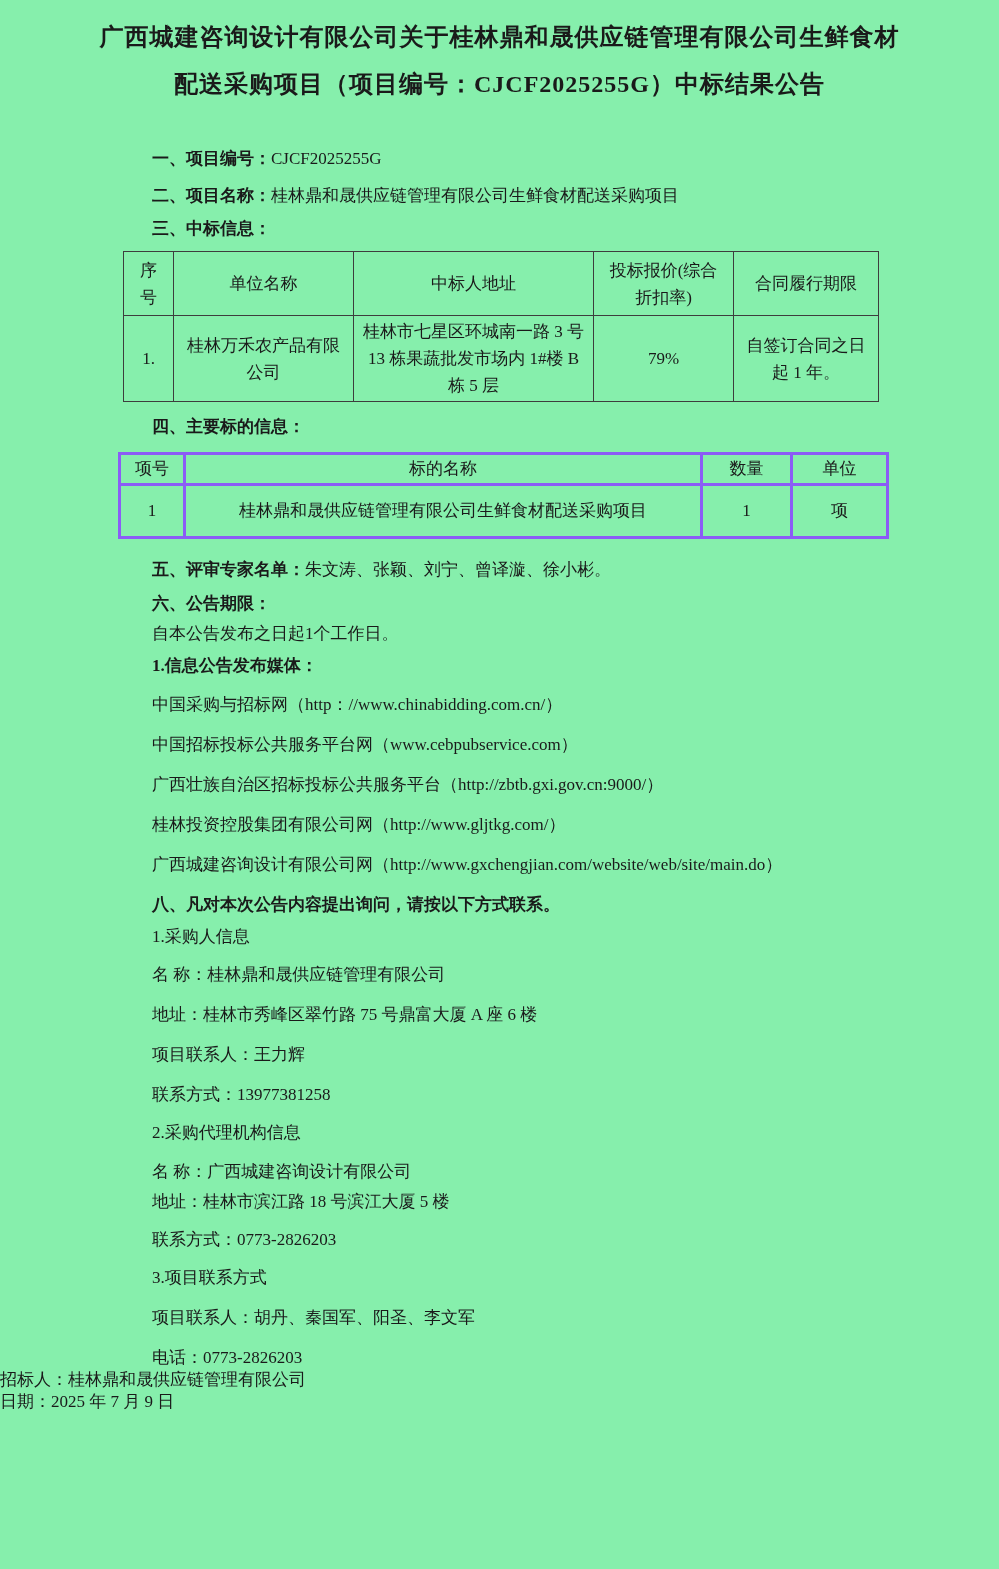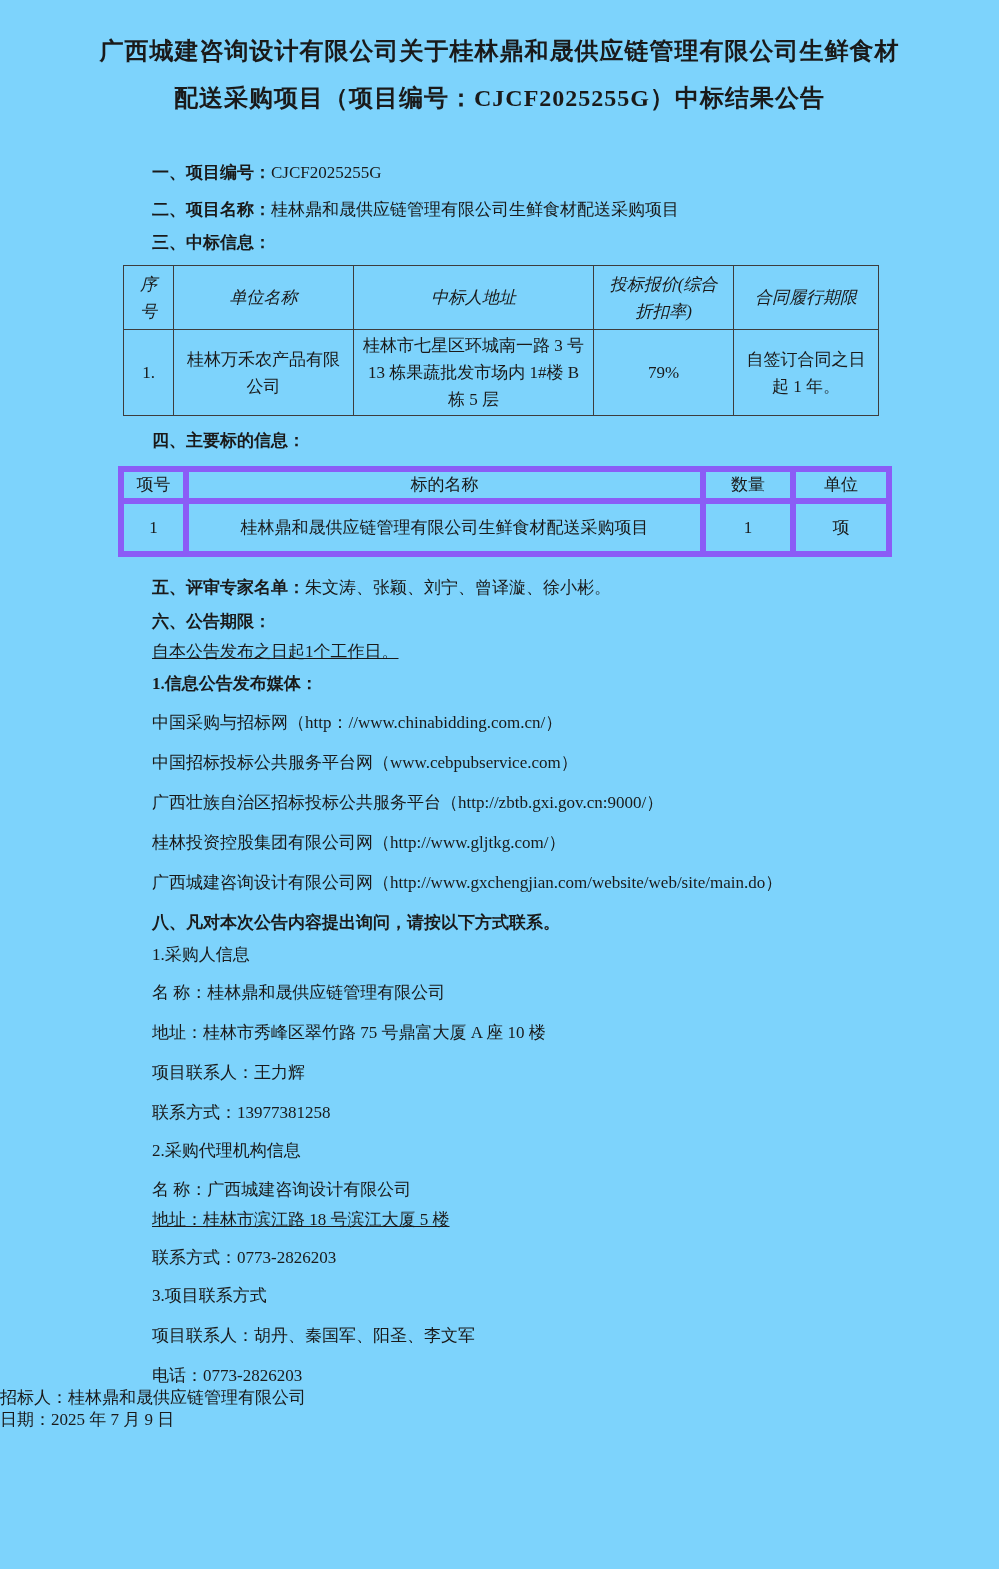--- a/index.html
+++ b/index.html
@@ -2,25 +2,25 @@
 <html><head>
 <meta charset="utf-8">
 <style>
   * { margin: 0; padding: 0; box-sizing: border-box; }
   html, body { background: #ffffff; }
   .doc {
     position: relative;
     width: 999px;
     height: 1569px;
     margin: 0 auto;
-    background: #7dd3fc;
+    background: #86efac;
     overflow: hidden;
     font-family: "Liberation Serif", "DejaVu Serif", serif;
     color: #1a1a1a;
-    padding-top: 28px;
+    padding-top: 14px;
   }
   .title {
     text-align: center;
     font-size: 24px;
     font-weight: bold;
     line-height: 47px;
     letter-spacing: 1px;
   }
   .p {
     font-size: 17px;
@@ -38,48 +38,48 @@
   }
   .t1 th, .t1 td {
     border: 1px solid #3d3d3d;
     font-weight: normal;
     font-size: 17px;
     text-align: center;
     vertical-align: middle;
     line-height: 27px;
     padding: 2px 8px;
   }
-  .t1 .h-row { height: 64px; font-style: italic; }
+  .t1 .h-row { height: 64px; }
   .t1 .d-row { height: 80px; }
   
   .t2 {
     margin-left: 118px;
     width: 768px;
     margin-top: 14px;
     border: 2px solid #2d2d2d;
   }
   .t2 th, .t2 td {
-    border: 6px solid #8b5cf6;
+    border: 3px solid #8b5cf6;
     font-weight: normal;
     font-size: 17px;
     text-align: center;
     vertical-align: middle;
     line-height: 24px;
     padding: 1px 6px;
   }
   .t2 .h-row { height: 31px; }
   .t2 .d-row { height: 53px; }
   
   .mt-s1 { margin-top: 40px; }
   .mt-15 { margin-top: 15px; }
   .mt-s3 { margin-top: 11px; }
   .mt-s4 { margin-top: 14px; }
   .mt-s5 { margin-top: 20px; }
   .mt-12 { margin-top: 12px; }
-  .mt-8  { margin-top: 8px; text-decoration: underline;  }
+  .mt-8  { margin-top: 8px;  }
   .mt-13 { margin-top: 13px; }
   .mt-10 { margin-top: 10px; }
   .mt-9  { margin-top: 17px;  }
   .mt-16 { margin-top: 16px; }
   .mt-17 { margin-top: 17px; }
   .mt-18 { margin-top: 18px; }
   .footer {
     text-align: left;
     padding-right: 168px;
     font-size: 17px;
@@ -173,21 +173,21 @@
   <div class="p mt-9">中国采购与招标网（http：//www.chinabidding.com.cn/）</div>
   <div class="p mt-18">中国招标投标公共服务平台网（www.cebpubservice.com）</div>
   <div class="p mt-18">广西壮族自治区招标投标公共服务平台（http://zbtb.gxi.gov.cn:9000/）</div>
   <div class="p mt-18">桂林投资控股集团有限公司网（http://www.gljtkg.com/）</div>
   <div class="p mt-18">广西城建咨询设计有限公司网（http://www.gxchengjian.com/website/web/site/main.do）</div>
 
   <div class="p mt-18 b">八、凡对本次公告内容提出询问，请按以下方式联系。</div>
 
   <div class="p mt-10">1.采购人信息</div>
   <div class="p mt-16">名 称：桂林鼎和晟供应链管理有限公司</div>
-  <div class="p mt-18">地址：桂林市秀峰区翠竹路 75 号鼎富大厦 A 座 10 楼</div>
+  <div class="p mt-18">地址：桂林市秀峰区翠竹路 75 号鼎富大厦 A 座 6 楼</div>
   <div class="p mt-18">项目联系人：王力辉</div>
   <div class="p mt-18">联系方式：13977381258</div>
 
   <div class="p mt-16">2.采购代理机构信息</div>
   <div class="p mt-17">名 称：广西城建咨询设计有限公司</div>
   <div class="p mt-8">地址：桂林市滨江路 18 号滨江大厦 5 楼</div>
   <div class="p mt-16">联系方式：0773-2826203</div>
 
   <div class="p mt-16">3.项目联系方式</div>
   <div class="p mt-18">项目联系人：胡丹、秦国军、阳圣、李文军</div>

